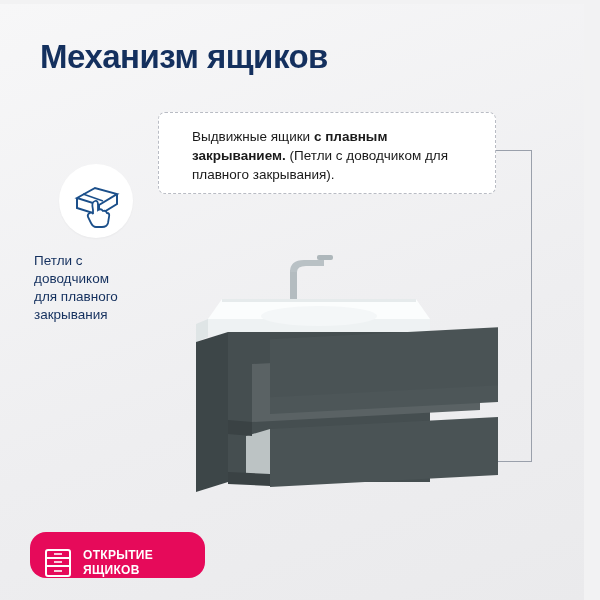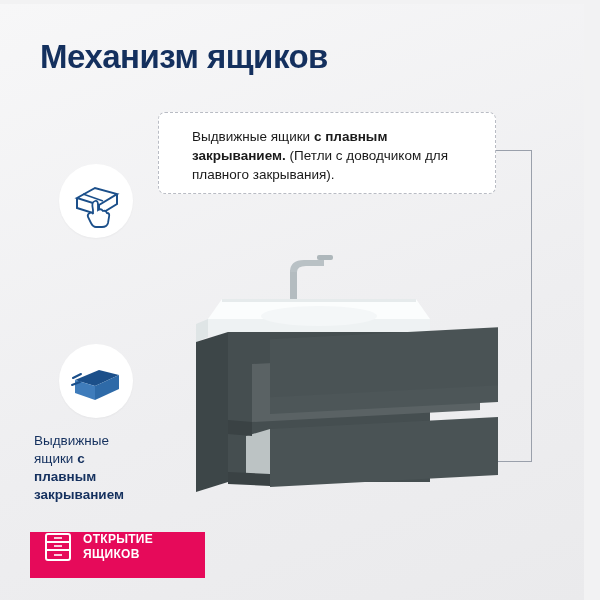--- a/index.html
+++ b/index.html
@@ -91,23 +91,23 @@
     left: 180px; top: 220px;
     width: 340px; height: 270px;
   }
 
   
   .badge {
     position: absolute;
     left: 30px; top: 528px;
     width: 175px; height: 46px;
     background: #e60a5a;
-    border-radius: 0;
+    border-radius: 16px;
     display: flex;
-    align-items: flex-start;
+    align-items: flex-end;
     padding-left: 14px;
   }
   .badge-icon { width: 28px; height: 30px; margin-right: 11px; flex: 0 0 auto; }
   .badge-text {
     color: #ffffff;
     font-size: 12px;
     font-weight: bold;
     line-height: 1.25;
     letter-spacing: 0.3px;
   }
@@ -168,39 +168,28 @@
   <div class="feature feature-1">
     <div class="circle">
       <svg width="74" height="74" viewBox="0 0 74 74">
         <path d="M18 34 L36 24 L58 30 L40 41 Z" fill="none" stroke="#1b4f8a" stroke-width="2"></path>
         <path d="M18 34 L18 44 L40 51 L40 41" fill="none" stroke="#1b4f8a" stroke-width="2"></path>
         <path d="M40 41 L40 51 L58 40 L58 30" fill="none" stroke="#1b4f8a" stroke-width="2"></path>
         <path d="M24 30 L44 37" stroke="#1b4f8a" stroke-width="1.5"></path>
         <path d="M34 46 q-2 -8 2 -9 q3 -1 3 4 l0 5 q3 -2 5 1 q3 -1 4 2 q3 0 2 4 l-1 6 q-1 4 -6 4 l-6 0 q-3 0 -5 -4 l-3 -6 q-1 -3 2 -4 q2 -1 3 1 z" fill="#ffffff" stroke="#1b4f8a" stroke-width="1.8"></path>
       </svg>
     </div>
-  </div>
-
-  <div class="feature feature-2">
-    <div class="circle">
-      <svg width="74" height="74" viewBox="0 0 74 74">
-        <polygon points="16,36 40,26 60,31 36,42" fill="#1b4f8a"></polygon>
-        <polygon points="36,42 60,31 60,45 36,56" fill="#2e6aa8"></polygon>
-        <polygon points="16,36 36,42 36,56 16,49" fill="#3f7cbb"></polygon>
-        <path d="M14 34 L22 30" stroke="#1b4f8a" stroke-width="2" stroke-linecap="round"></path>
-        <path d="M13 41 L21 38" stroke="#1b4f8a" stroke-width="2" stroke-linecap="round"></path>
-      </svg>
-    </div>
     <div class="feature-label">
-      <span>Выдвижные</span><br>
-      <span>ящики </span><b>с</b><br>
-      <b>плавным</b><br>
-      <b>закрыванием</b>
-    </div>
-  </div>
+      <span>Петли с</span><br>
+      <span>доводчиком</span><br>
+      <span>для плавного</span><br>
+      <span>закрывания</span>
+    </div>
+  </div>
+
 
   <div class="badge">
     <div class="badge-icon">
       <svg width="28" height="30" viewBox="0 0 28 30">
         <rect x="2" y="2" width="24" height="26" rx="2" fill="none" stroke="#ffffff" stroke-width="2"></rect>
         <line x1="2" y1="10" x2="26" y2="10" stroke="#ffffff" stroke-width="2"></line>
         <line x1="2" y1="18" x2="26" y2="18" stroke="#ffffff" stroke-width="2"></line>
         <line x1="10" y1="6" x2="18" y2="6" stroke="#ffffff" stroke-width="1.6"></line>
         <line x1="10" y1="14" x2="18" y2="14" stroke="#ffffff" stroke-width="1.6"></line>
         <line x1="10" y1="23" x2="18" y2="23" stroke="#ffffff" stroke-width="1.6"></line>

